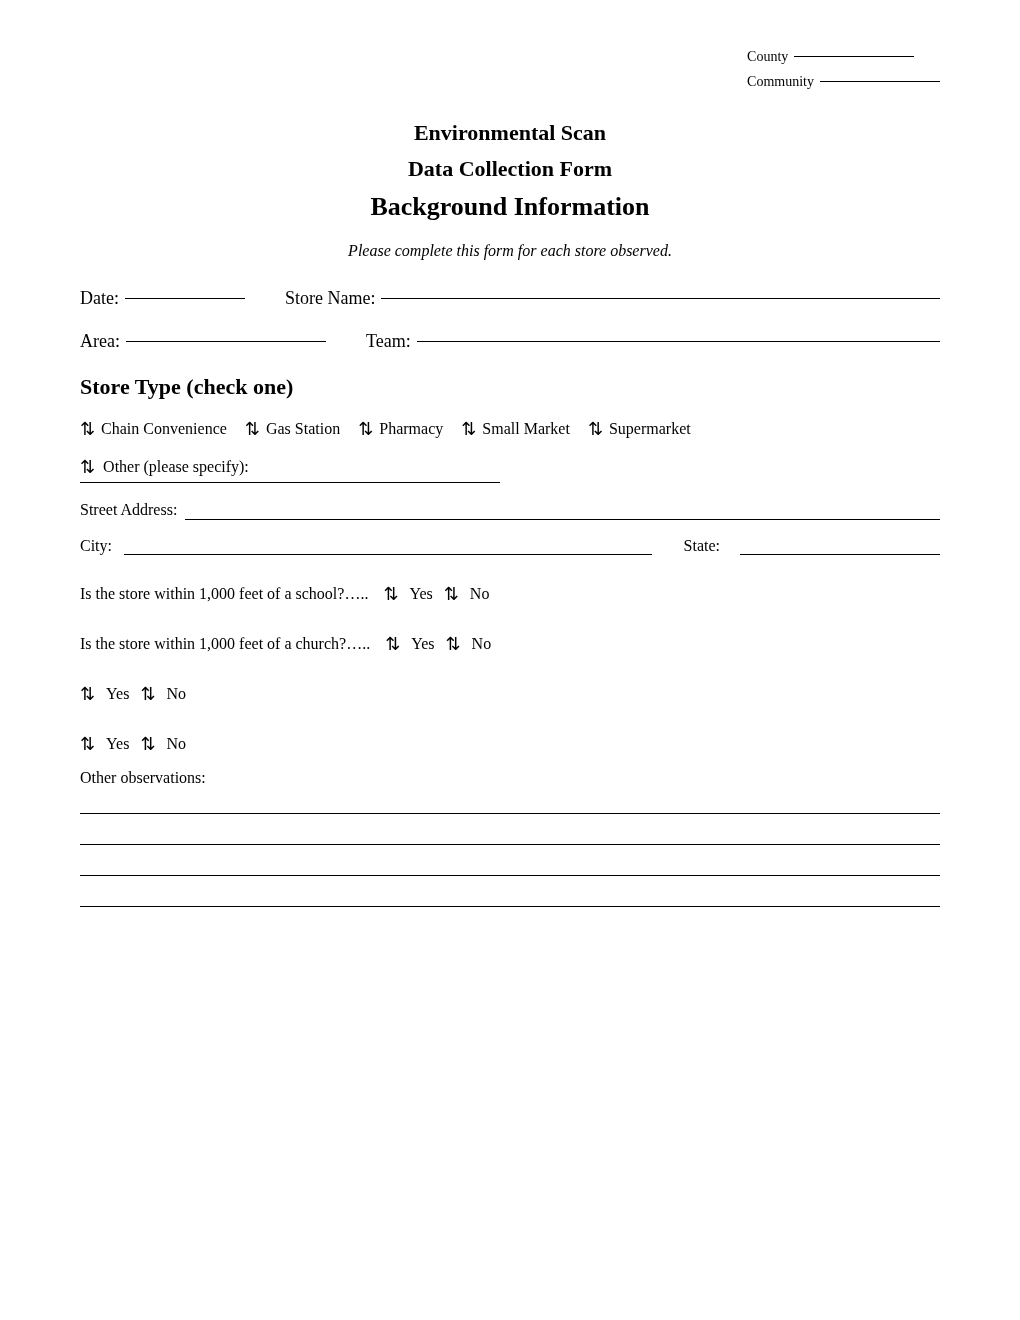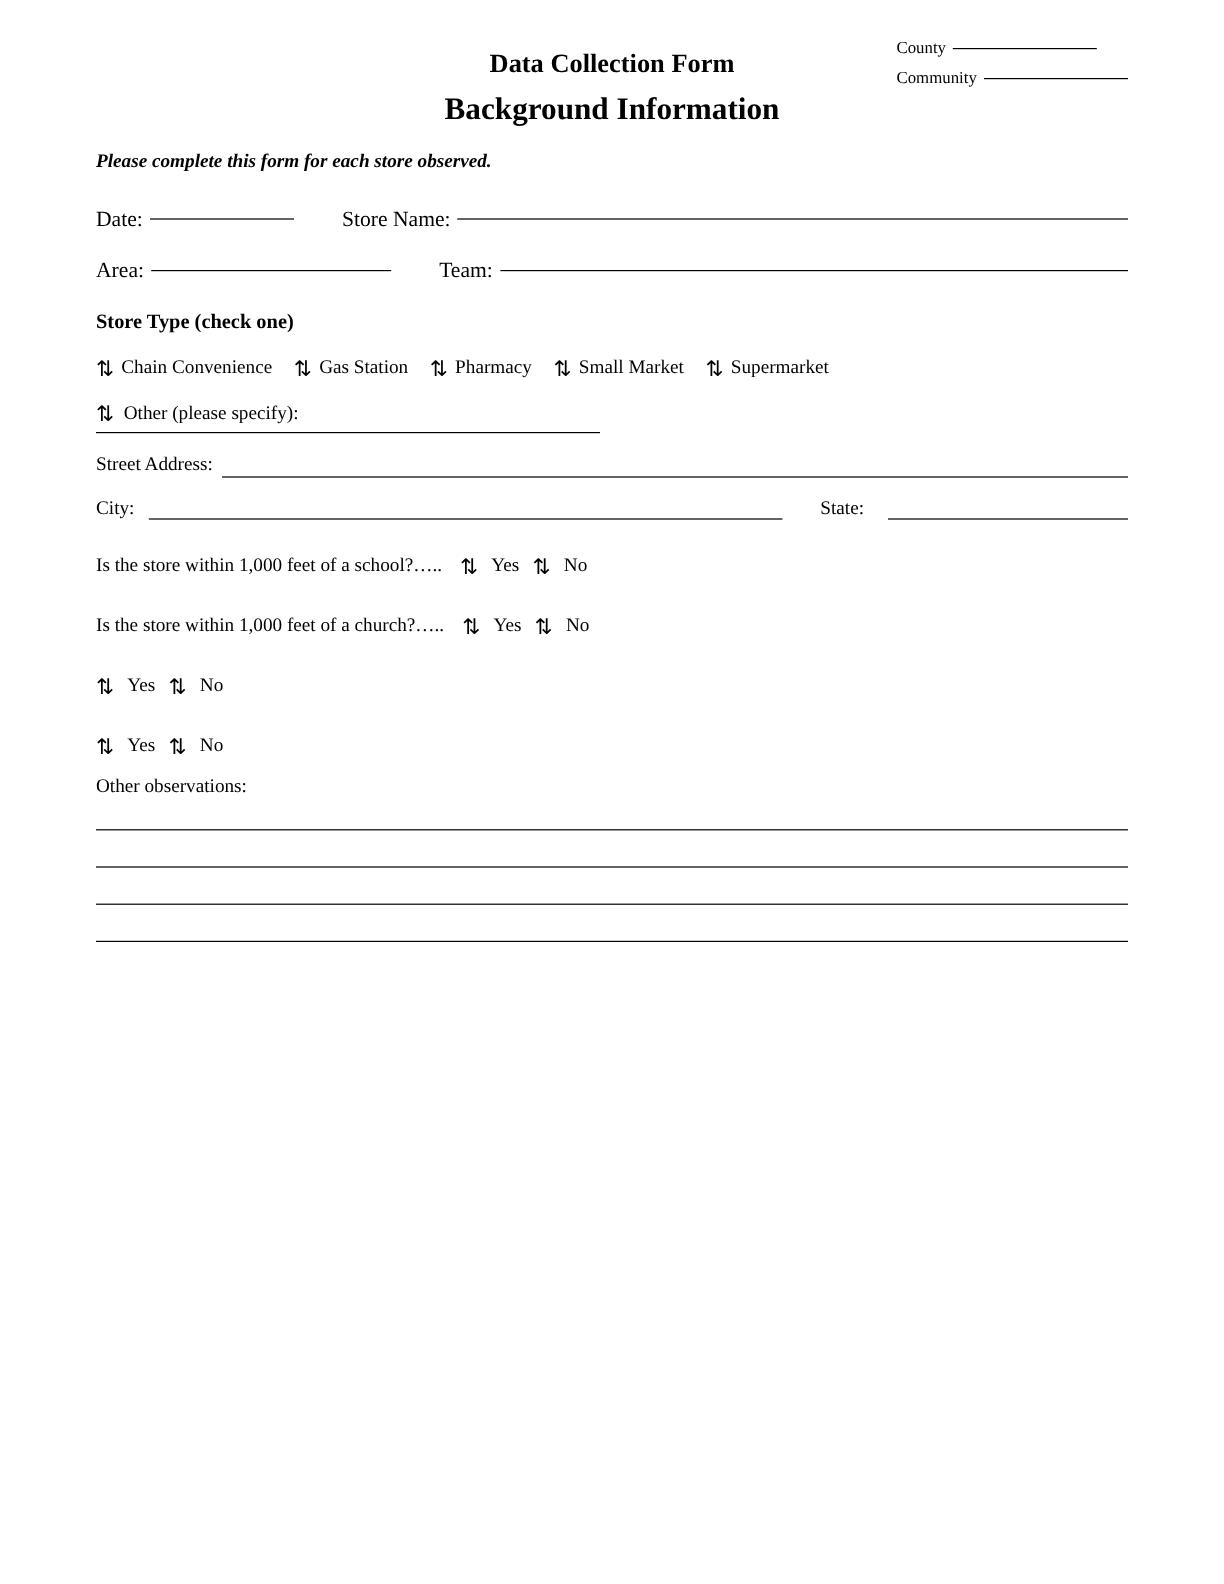--- a/index.html
+++ b/index.html
@@ -20,21 +20,21 @@
     .page {
       width: 1020px;
       min-height: 1320px;
       background: #fff;
       padding: 40px 80px 60px 80px;
       position: relative;
     }
 
     .top-right {
       position: absolute;
-      top: 28px;
+      top: 44px;
       right: 80px;
       text-align: center;
       font-size: 14px;
       line-height: 1.8;
     }
 
     .top-right .field-line {
       display: flex;
       align-items: center;
       gap: 6px;
@@ -63,23 +63,24 @@
 
     .section-title {
       text-align: center;
       font-size: 26px;
       font-weight: bold;
       margin-bottom: 20px;
     }
 
     .instruction {
       font-style: italic;
-      font-weight: bold;
+      font-weight: normal;
       font-size: 16px;
       margin-bottom: 28px;
+      text-align: center;
     }
 
     .form-row {
       display: flex;
       align-items: center;
       margin-bottom: 22px;
       font-size: 18px;
     }
 
     .form-row .label {
@@ -108,21 +109,21 @@
       margin-right: 40px;
     }
 
     .underline-medium3 {
       display: inline-block;
       border-bottom: 1px solid #000;
       flex: 1;
     }
 
     .store-type-heading {
-      font-size: 17px;
+      font-size: 22px;
       font-weight: bold;
       margin-bottom: 18px;
     }
 
     .checkbox-row {
       display: flex;
       align-items: center;
       flex-wrap: wrap;
       gap: 18px;
       font-size: 16px;
@@ -237,20 +238,21 @@
     <div class="field-line">
       <span>County</span>
       <span class="underline-short"></span>
     </div>
     <div class="field-line">
       <span>Community</span>
       <span class="underline-short"></span>
     </div>
   </div>
 
+  <div class="main-title">Environmental Scan</div>
 
   <div class="sub-title">Data Collection Form</div>
 
   <div class="section-title">Background Information</div>
 
   <div class="instruction">Please complete this form for each store observed.</div>
 
   <div class="form-row">
     <span class="label">Date:</span>
     <span class="underline-medium"></span>

